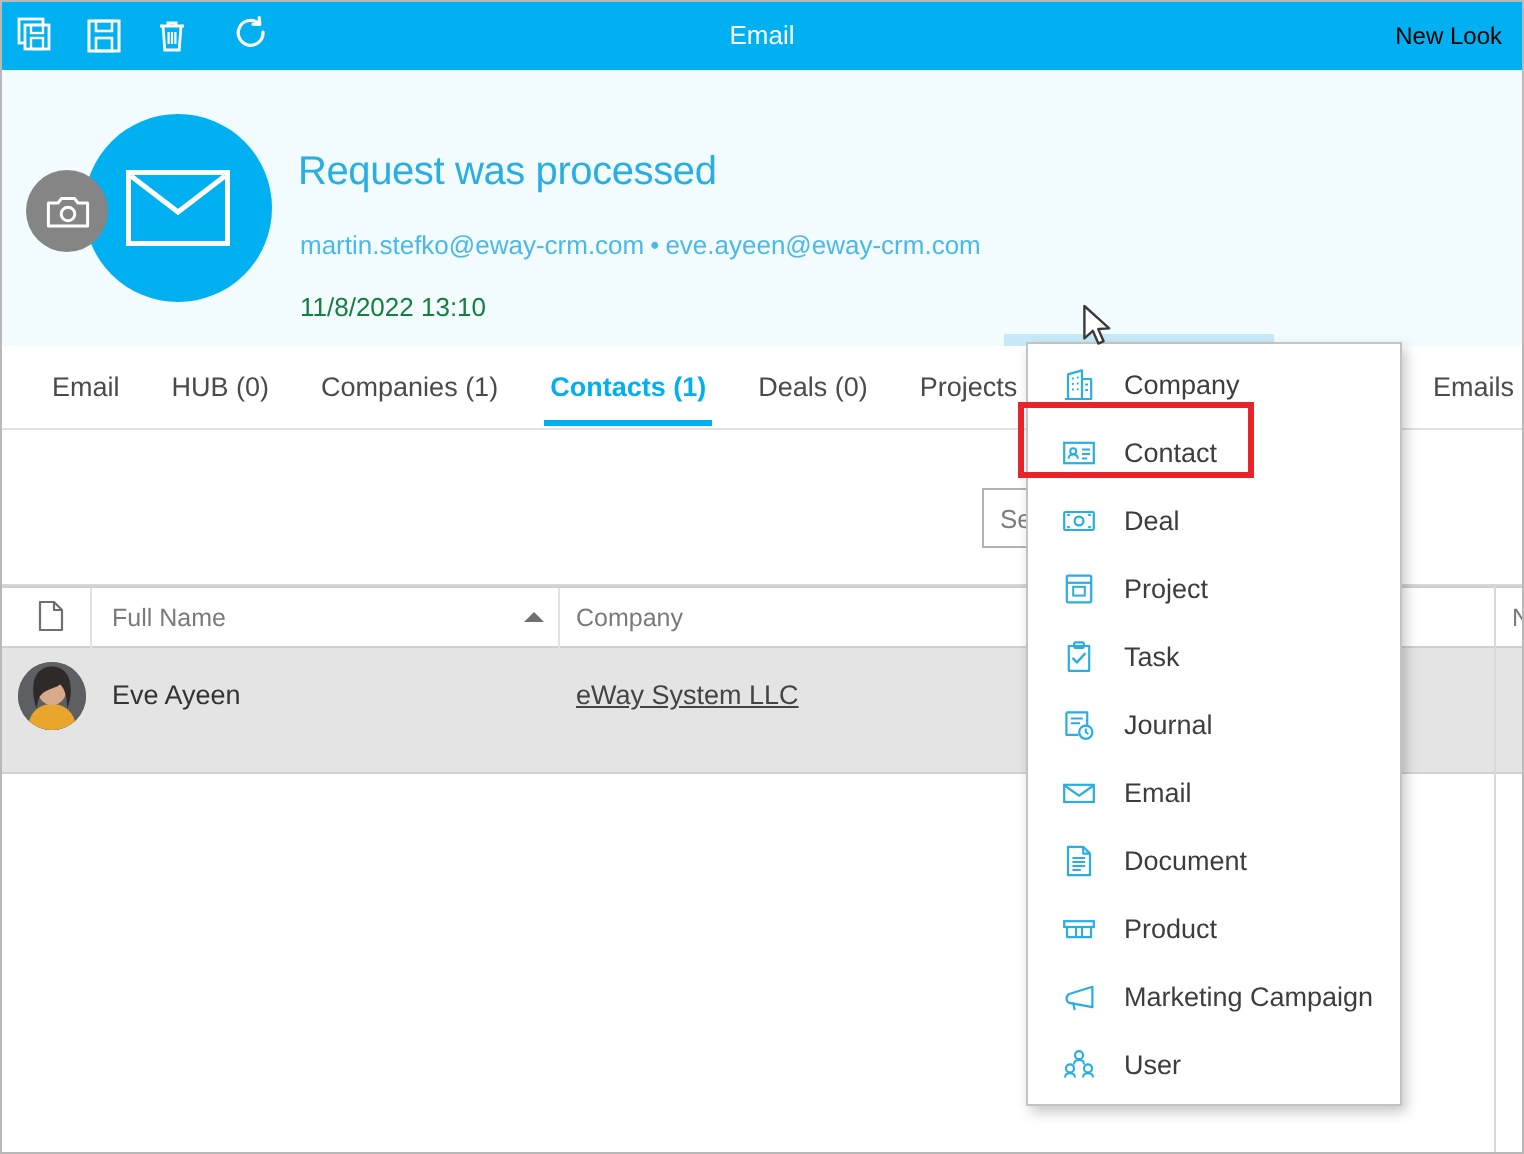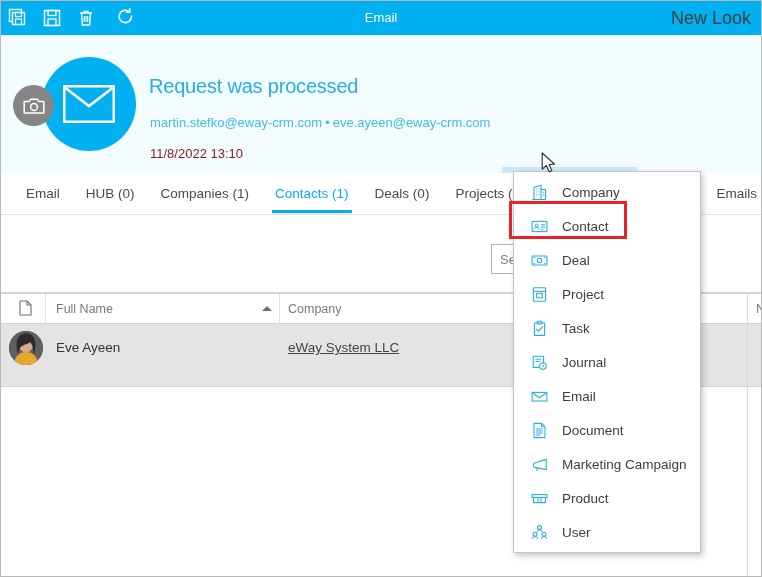--- a/index.html
+++ b/index.html
@@ -33,21 +33,21 @@
   .tb-title {
     position: absolute; left: 0; right: 0; top: 0;
     height: 34px; line-height: 34px;
     text-align: center;
     color: #ffffff; font-size: 13px;
     pointer-events: none;
   }
   .tb-newlook {
     position: absolute; right: 10px; top: 0;
     height: 34px; line-height: 34px;
-    color: #404040; font-size: 18px;
+    color: #000000; font-size: 12px;
     cursor: pointer;
   }
 
   
   .header {
     position: absolute; left: 0; top: 34px;
     width: 760px; height: 138px;
     background: #f2fbfe;
   }
   .avatar-wrap {
@@ -74,21 +74,21 @@
     white-space: nowrap;
   }
   .addresses {
     position: absolute; left: 149px; top: 80px;
     font-size: 13px; color: #4ab9e8;
     white-space: nowrap;
   }
   .addresses .sep { color: #4ab9e8; padding: 0 3px; }
   .datetime {
     position: absolute; left: 149px; top: 111px;
-    font-size: 13px; color: #7f1d1d;
+    font-size: 13px; color: #15803d;
   }
 
   
   .actionbar {
     position: absolute; left: 141px; top: 132px;
     height: 30px;
     display: flex; align-items: center;
   }
   .act {
     display: flex; align-items: center; gap: 7px;
@@ -116,21 +116,21 @@
     padding-left: 12px;
     overflow: hidden;
   }
   .tab {
     position: relative;
     height: 42px; line-height: 42px;
     padding: 0 13px;
     font-size: 13.5px; color: #4a4a4a;
     cursor: pointer; white-space: nowrap;
   }
-  .tab.selected { color: #00b0f0; font-weight: normal; }
+  .tab.selected { color: #00b0f0; font-weight: bold; }
   .tab.selected::after {
     content: ""; position: absolute;
     left: 10px; right: 10px; bottom: 2px;
     height: 3px; background: #00b0f0;
   }
 
   
   .searchrow {
     position: absolute; left: 0; top: 214px;
     width: 760px; height: 78px;
@@ -526,36 +526,36 @@
           <path d="M10.6 1.4 V4.8 H14" fill="none" stroke="#29aee3" stroke-width="1.1" stroke-linejoin="round"></path>
           <path d="M5.2 7 H11.6 M5.2 9 H11.6 M5.2 11 H11.6 M5.2 13 H9.4" stroke="#29aee3" stroke-width="1"></path>
         </svg>
       </span>
       <span class="mi-label">Document</span>
     </div>
 
     <div class="menu-item">
       <span class="mi-ico">
         <svg width="17" height="17" viewBox="0 0 17 17">
-          <path d="M15.2 3.4 L3.6 7 A2.5 2.5 0 0 0 3.6 11.4 L15.2 13.6 Z" fill="none" stroke="#29aee3" stroke-width="1.1" stroke-linejoin="round"></path>
-          <path d="M5.6 11.6 L6.3 14.6" fill="none" stroke="#29aee3" stroke-width="1.1" stroke-linecap="round"></path>
-        </svg>
-      </span>
-      <span class="mi-label">Marketing Campaign</span>
-    </div>
-
-    <div class="menu-item">
-      <span class="mi-ico">
-        <svg width="17" height="17" viewBox="0 0 17 17">
           <rect x="1.1" y="4.6" width="14.8" height="2.9" fill="none" stroke="#29aee3" stroke-width="1.1"></rect>
           <path d="M2.5 7.5 V12.6 H14.5 V7.5" fill="none" stroke="#29aee3" stroke-width="1.1" stroke-linejoin="round"></path>
           <path d="M7 7.5 V12.6 M10 7.5 V12.6" stroke="#29aee3" stroke-width="1"></path>
         </svg>
       </span>
       <span class="mi-label">Product</span>
+    </div>
+
+    <div class="menu-item">
+      <span class="mi-ico">
+        <svg width="17" height="17" viewBox="0 0 17 17">
+          <path d="M15.2 3.4 L3.6 7 A2.5 2.5 0 0 0 3.6 11.4 L15.2 13.6 Z" fill="none" stroke="#29aee3" stroke-width="1.1" stroke-linejoin="round"></path>
+          <path d="M5.6 11.6 L6.3 14.6" fill="none" stroke="#29aee3" stroke-width="1.1" stroke-linecap="round"></path>
+        </svg>
+      </span>
+      <span class="mi-label">Marketing Campaign</span>
     </div>
 
     <div class="menu-item">
       <span class="mi-ico">
         <svg width="17" height="17" viewBox="0 0 17 17">
           <circle cx="8.5" cy="3.6" r="2" fill="none" stroke="#29aee3" stroke-width="1.1"></circle>
           <path d="M6 8.2 C6 6.4 7.1 6 8.5 6 C9.9 6 11 6.4 11 8.2" fill="none" stroke="#29aee3" stroke-width="1"></path>
           <circle cx="4" cy="10.2" r="2" fill="none" stroke="#29aee3" stroke-width="1.1"></circle>
           <path d="M1.5 14.8 C1.5 13 2.6 12.6 4 12.6 C5.4 12.6 6.5 13 6.5 14.8" fill="none" stroke="#29aee3" stroke-width="1"></path>
           <circle cx="13" cy="10.2" r="2" fill="none" stroke="#29aee3" stroke-width="1.1"></circle>

